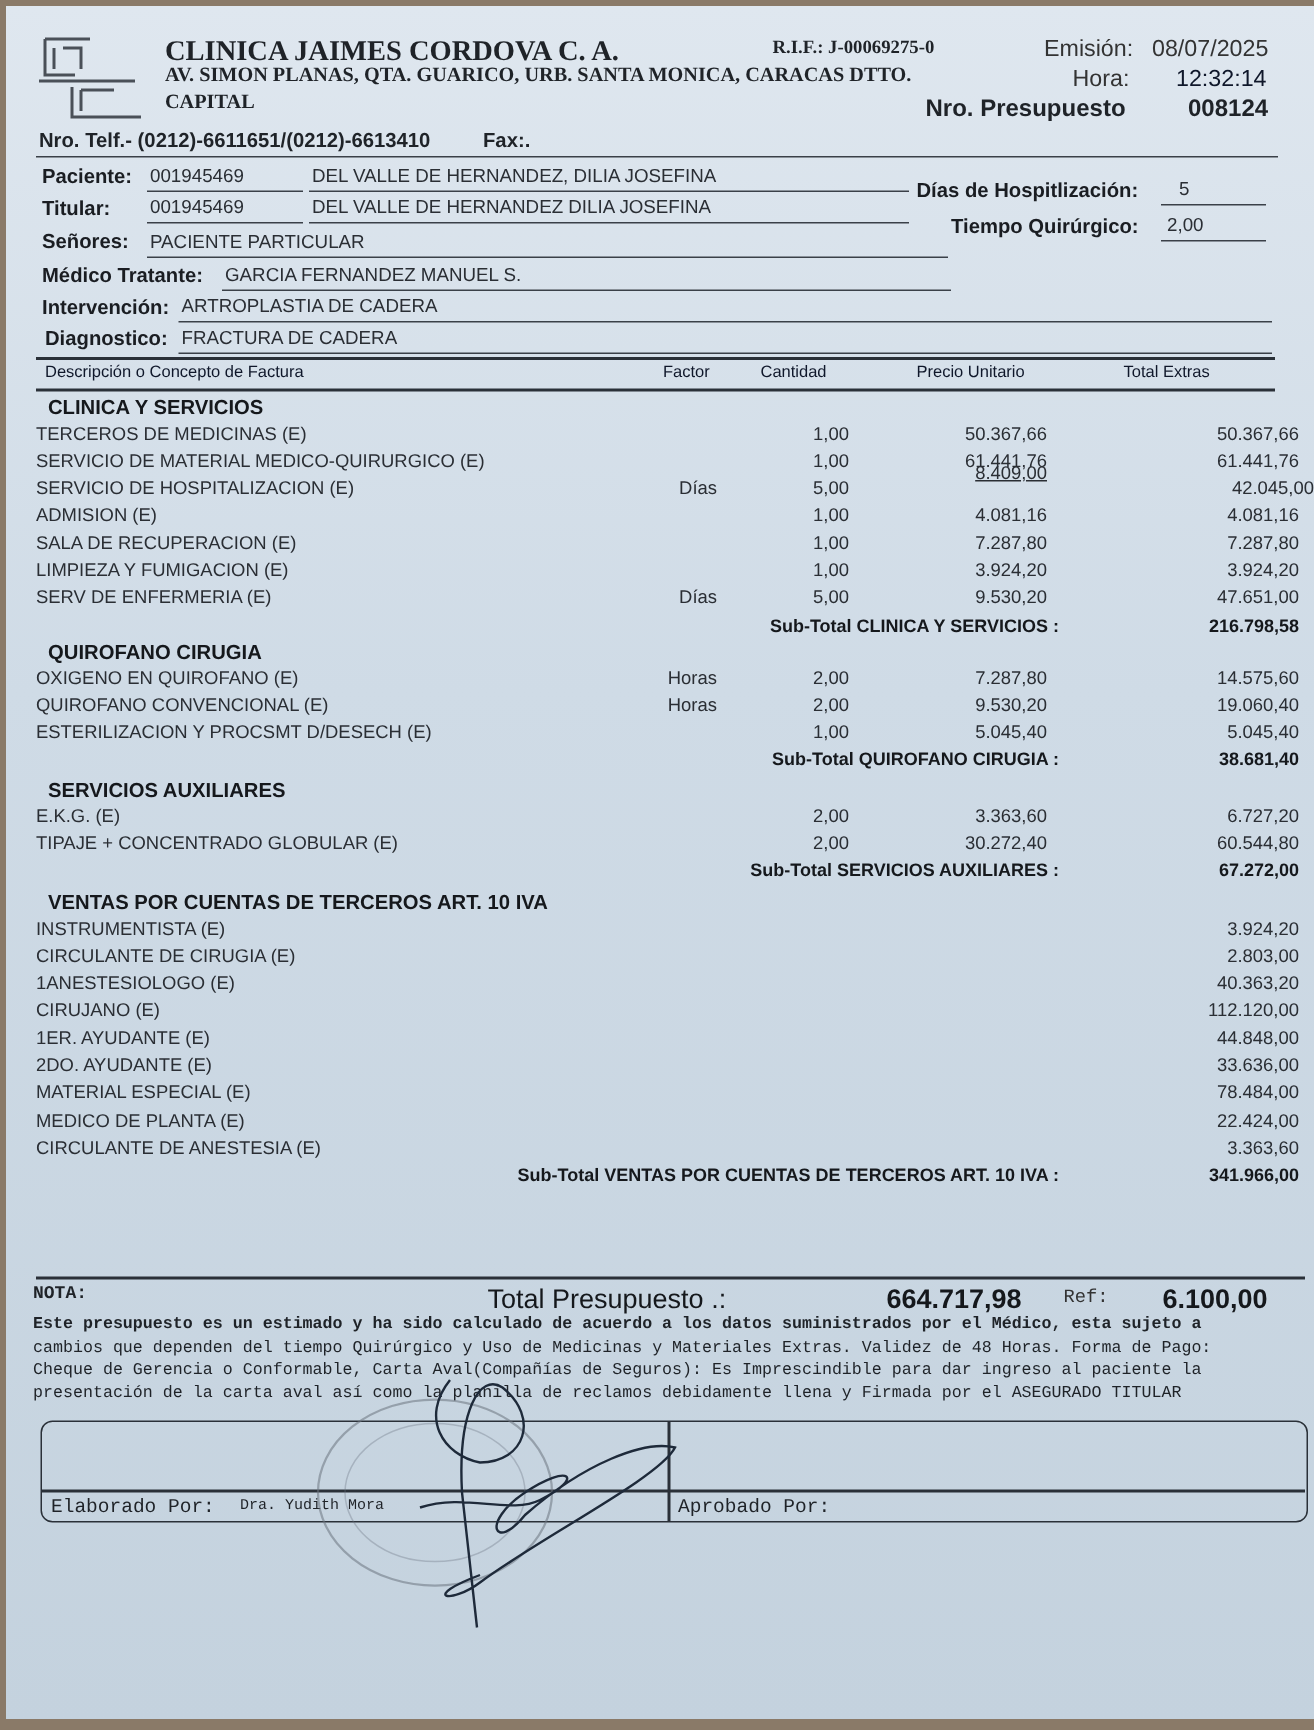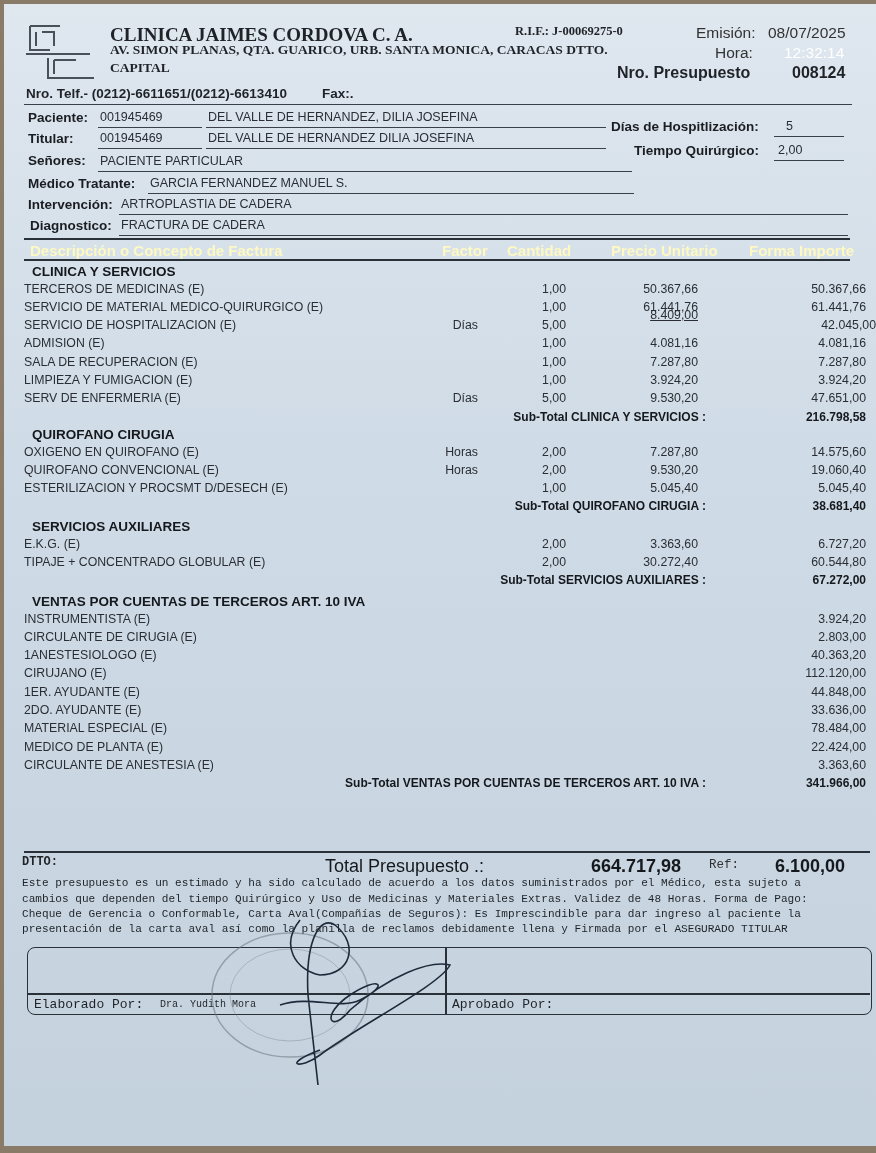--- a/index.html
+++ b/index.html
@@ -15,21 +15,21 @@
     background:linear-gradient(180deg,#dfe7ef 0%,#cfdbe6 40%,#c4d2de 100%);
   }
   .abs { position:absolute; white-space:nowrap; }
   .serif { font-family:"Liberation Serif", serif; font-weight:bold; }
   .mono { font-family:"Liberation Mono", monospace; }
   .b { font-weight:bold; }
   .line { position:absolute; background:#3a4048; height:1px; }
   .line2 { position:absolute; background:#2a3038; height:2px; }
   .lbl { font-size:13.5px; font-weight:bold; color:#1a1d22; }
   .val { font-size:12.5px; color:#2a2e34; }
-  .hdr { font-size:15px; font-weight:bold; color:#fef9c3; }
+  .hdr { font-size:11px; font-weight:normal; color:#0f172a; }
   .sec { font-size:13.5px; font-weight:bold; color:#15181c; }
   .row { font-size:12.3px; color:#2a2e34; }
   .num { text-align:right; }
   .sub { font-size:12px; font-weight:bold; color:#15181c; }
   .note { font-size:11.1px; color:#1f2328; letter-spacing:0; }
   .sigbox { position:absolute; left:27px; top:947px; width:843px; height:66px;
     border:1.5px solid #2a3038; border-radius:8px; }
 </style>
 </head>
 <body>
@@ -45,21 +45,21 @@
 </svg>
 
 <div class="abs serif" style="left:110px;top:24px;font-size:19px;">CLINICA JAIMES CORDOVA C. A.</div>
 <div class="abs serif" style="left:515px;top:24px;font-size:12.5px;">R.I.F.: J-00069275-0</div>
 <div class="abs serif" style="left:110px;top:42px;font-size:13.5px;">AV. SIMON PLANAS, QTA. GUARICO, URB. SANTA MONICA, CARACAS DTTO.</div>
 <div class="abs serif" style="left:110px;top:60px;font-size:13.5px;">CAPITAL</div>
 
 <div class="abs" style="left:696px;top:24px;font-size:15.5px;color:#333;">Emisión:</div>
 <div class="abs" style="left:768px;top:24px;font-size:15.5px;color:#333;">08/07/2025</div>
 <div class="abs" style="left:715px;top:44px;font-size:15.5px;color:#333;">Hora:</div>
-<div class="abs" style="left:784px;top:44px;font-size:15.5px;color:#ffffff;">12:32:14</div>
+<div class="abs" style="left:784px;top:44px;font-size:15.5px;color:#0f172a;">12:32:14</div>
 <div class="abs b" style="left:617px;top:64px;font-size:16px;">Nro. Presupuesto</div>
 <div class="abs b" style="left:792px;top:64px;font-size:16px;text-align:center;">008124</div>
 
 <div class="abs b" style="left:26px;top:86px;font-size:13.5px;">Nro. Telf.- (0212)-6611651/(0212)-6613410</div>
 <div class="abs b" style="left:322px;top:86px;font-size:13.5px;">Fax:.</div>
 <div class="line" style="left:24px;top:104px;width:828px;"></div>
 
 <div class="abs lbl" style="left:28px;top:110px;">Paciente:</div>
 <div class="abs val" style="left:100px;top:110px;">001945469</div>
 <div class="line" style="left:98px;top:127px;width:104px;"></div>
@@ -93,21 +93,21 @@
 
 <div class="abs lbl" style="left:30px;top:218px;">Diagnostico:</div>
 <div class="abs val" style="left:121px;top:218px;">FRACTURA  DE CADERA</div>
 <div class="line" style="left:119px;top:235px;width:729px;"></div>
 
 <div class="line2" style="left:24px;top:238px;width:826px;"></div>
 <div class="abs hdr" style="left:30px;top:242px;">Descripción o Concepto de Factura</div>
 <div class="abs hdr" style="left:442px;top:242px;">Factor</div>
 <div class="abs hdr" style="left:507px;top:242px;">Cantidad</div>
 <div class="abs hdr" style="left:611px;top:242px;">Precio Unitario</div>
-<div class="abs hdr" style="left:749px;top:242px;">Forma Importe</div>
+<div class="abs hdr" style="left:749px;top:242px;">Total Extras</div>
 <div class="line2" style="left:24px;top:259px;width:826px;"></div>
 
 <div id="table-body">
     <div class="abs sec" style="left: 32px; top: 264px;">CLINICA Y SERVICIOS</div>
     <div class="abs row" style="top: 281.5px; left: 24px;">TERCEROS DE MEDICINAS (E)</div>
     <div class="abs row num" style="top: 281.5px; right: 310px;">1,00</div>
     <div class="abs row num" style="top: 281.5px; right: 178px;">50.367,66</div>
     <div class="abs row num" style="top: 281.5px; right: 10px;">50.367,66</div>
     <div class="abs row" style="top: 299.8px; left: 24px;">SERVICIO DE MATERIAL MEDICO-QUIRURGICO (E)</div>
     <div class="abs row num" style="top: 299.8px; right: 310px;">1,00</div>
@@ -182,27 +182,27 @@
     <div class="abs row num" style="top: 721.3px; right: 10px;">78.484,00</div>
     <div class="abs row" style="top: 739.6px; left: 24px;">MEDICO DE PLANTA (E)</div>
     <div class="abs row num" style="top: 739.6px; right: 10px;">22.424,00</div>
     <div class="abs row" style="top: 757.9px; left: 24px;">CIRCULANTE DE ANESTESIA (E)</div>
     <div class="abs row num" style="top: 757.9px; right: 10px;">3.363,60</div>
     <div class="abs sub" style="top: 776.2px; right: 170px;">Sub-Total VENTAS POR CUENTAS DE TERCEROS ART. 10 IVA :</div>
     <div class="abs sub" style="top: 776.2px; right: 10px; margin-left: 38px;">341.966,00</div>
   </div>
 
 <div class="line2" style="left:24px;top:851px;width:846px;"></div>
-<div class="abs mono b" style="left:22px;top:855px;font-size:12px;">DTTO:</div>
+<div class="abs mono b" style="left:22px;top:855px;font-size:12px;">NOTA:</div>
 <div class="abs" style="left:325px;top:856px;font-size:18px;color:#15181c;">Total Presupuesto .:</div>
 <div class="abs b" style="left:591px;top:856px;font-size:18px;color:#15181c;">664.717,98</div>
 <div class="abs mono" style="left:709px;top:858px;font-size:12.5px;color:#333;">Ref:</div>
 <div class="abs b" style="left:775px;top:856px;font-size:18px;color:#15181c;">6.100,00</div>
 
-<div class="abs mono note" style="left:22px;top:877px;">Este presupuesto es un estimado y ha sido calculado de acuerdo a los datos suministrados por el Médico, esta sujeto a</div>
+<div class="abs mono note" style="left:22px;top:877px;font-weight:bold;">Este presupuesto es un estimado y ha sido calculado de acuerdo a los datos suministrados por el Médico, esta sujeto a</div>
 <div class="abs mono note" style="left:22px;top:893px;">cambios que dependen del tiempo Quirúrgico y Uso de Medicinas y Materiales Extras. Validez de 48 Horas. Forma de Pago:</div>
 <div class="abs mono note" style="left:22px;top:908px;">Cheque de Gerencia o Conformable, Carta Aval(Compañías de Seguros): Es Imprescindible para dar ingreso al paciente la</div>
 <div class="abs mono note" style="left:22px;top:923px;">presentación de la carta aval así como la planilla de reclamos debidamente llena y Firmada por el ASEGURADO TITULAR</div>
 
 <div class="sigbox"></div>
 <div class="line" style="left:28px;top:993px;width:842px;height:1.5px;background:#2a3038;"></div>
 <div class="line" style="left:445px;top:948px;width:1.5px;height:66px;background:#2a3038;"></div>
 <div class="abs mono" style="left:34px;top:997px;font-size:13px;">Elaborado Por:</div>
 <div class="abs mono" style="left:160px;top:999px;font-size:10px;">Dra. Yudith Mora</div>
 <div class="abs mono" style="left:452px;top:997px;font-size:13px;">Aprobado Por:</div>

